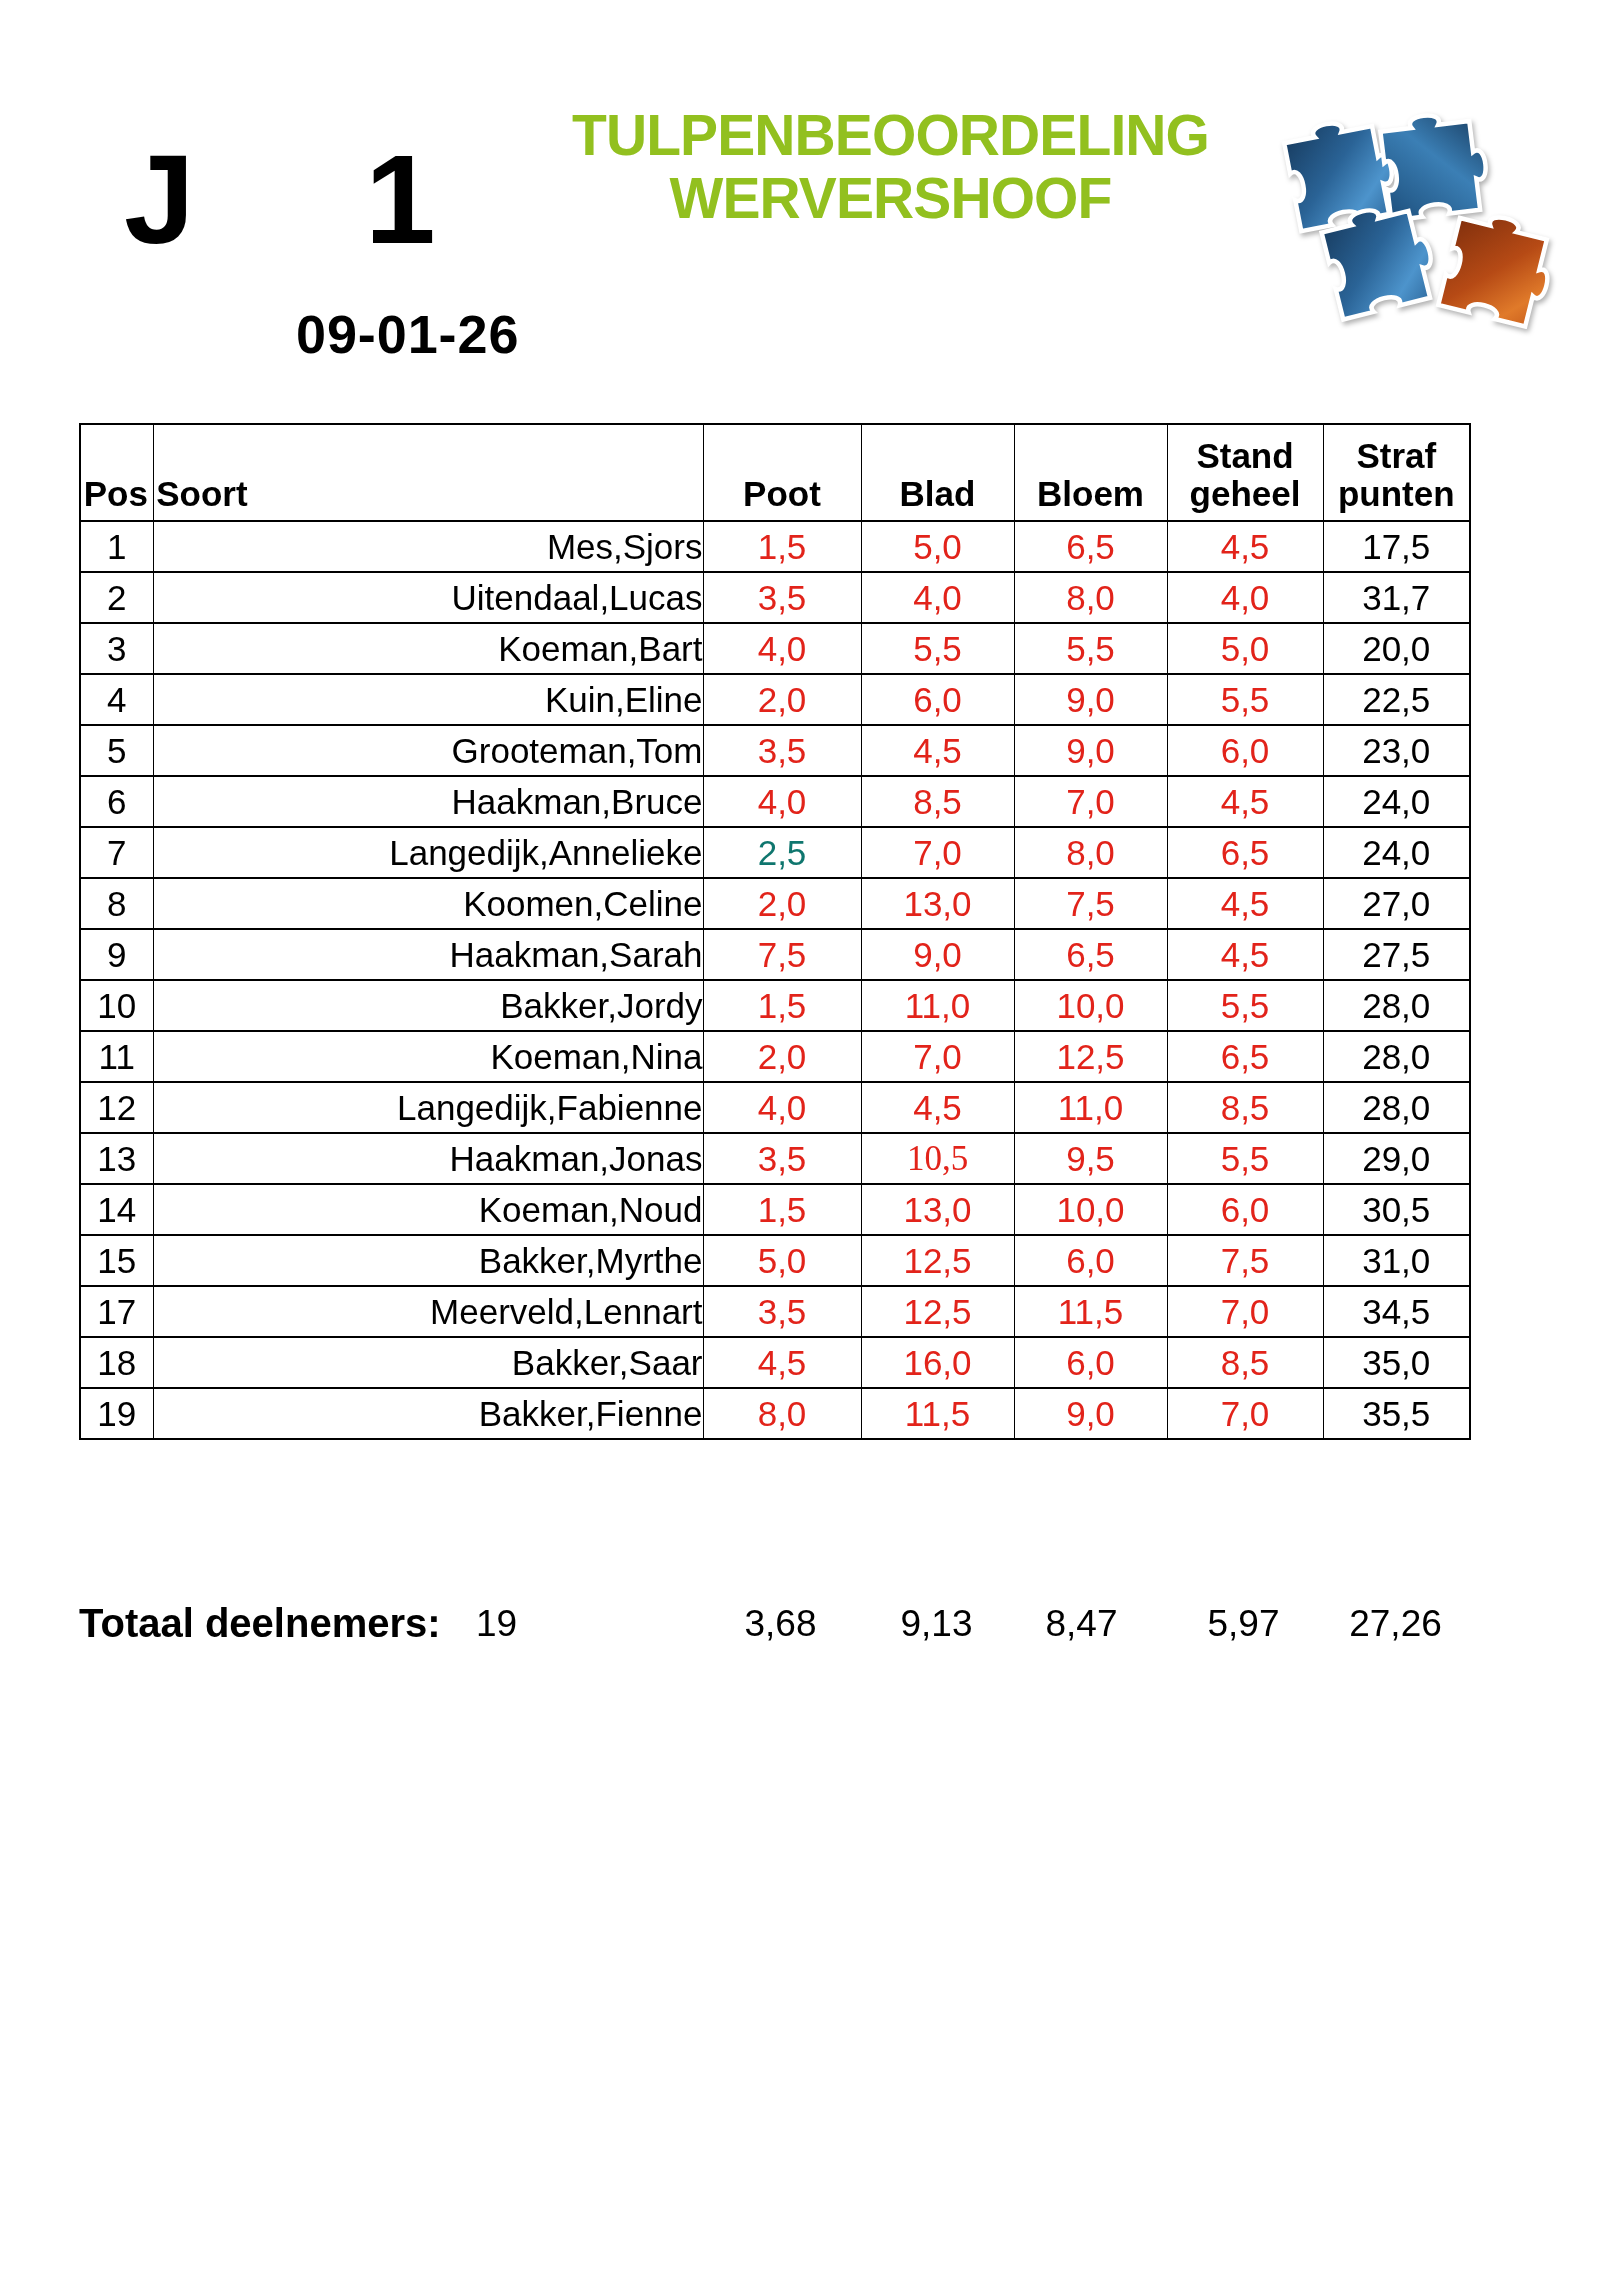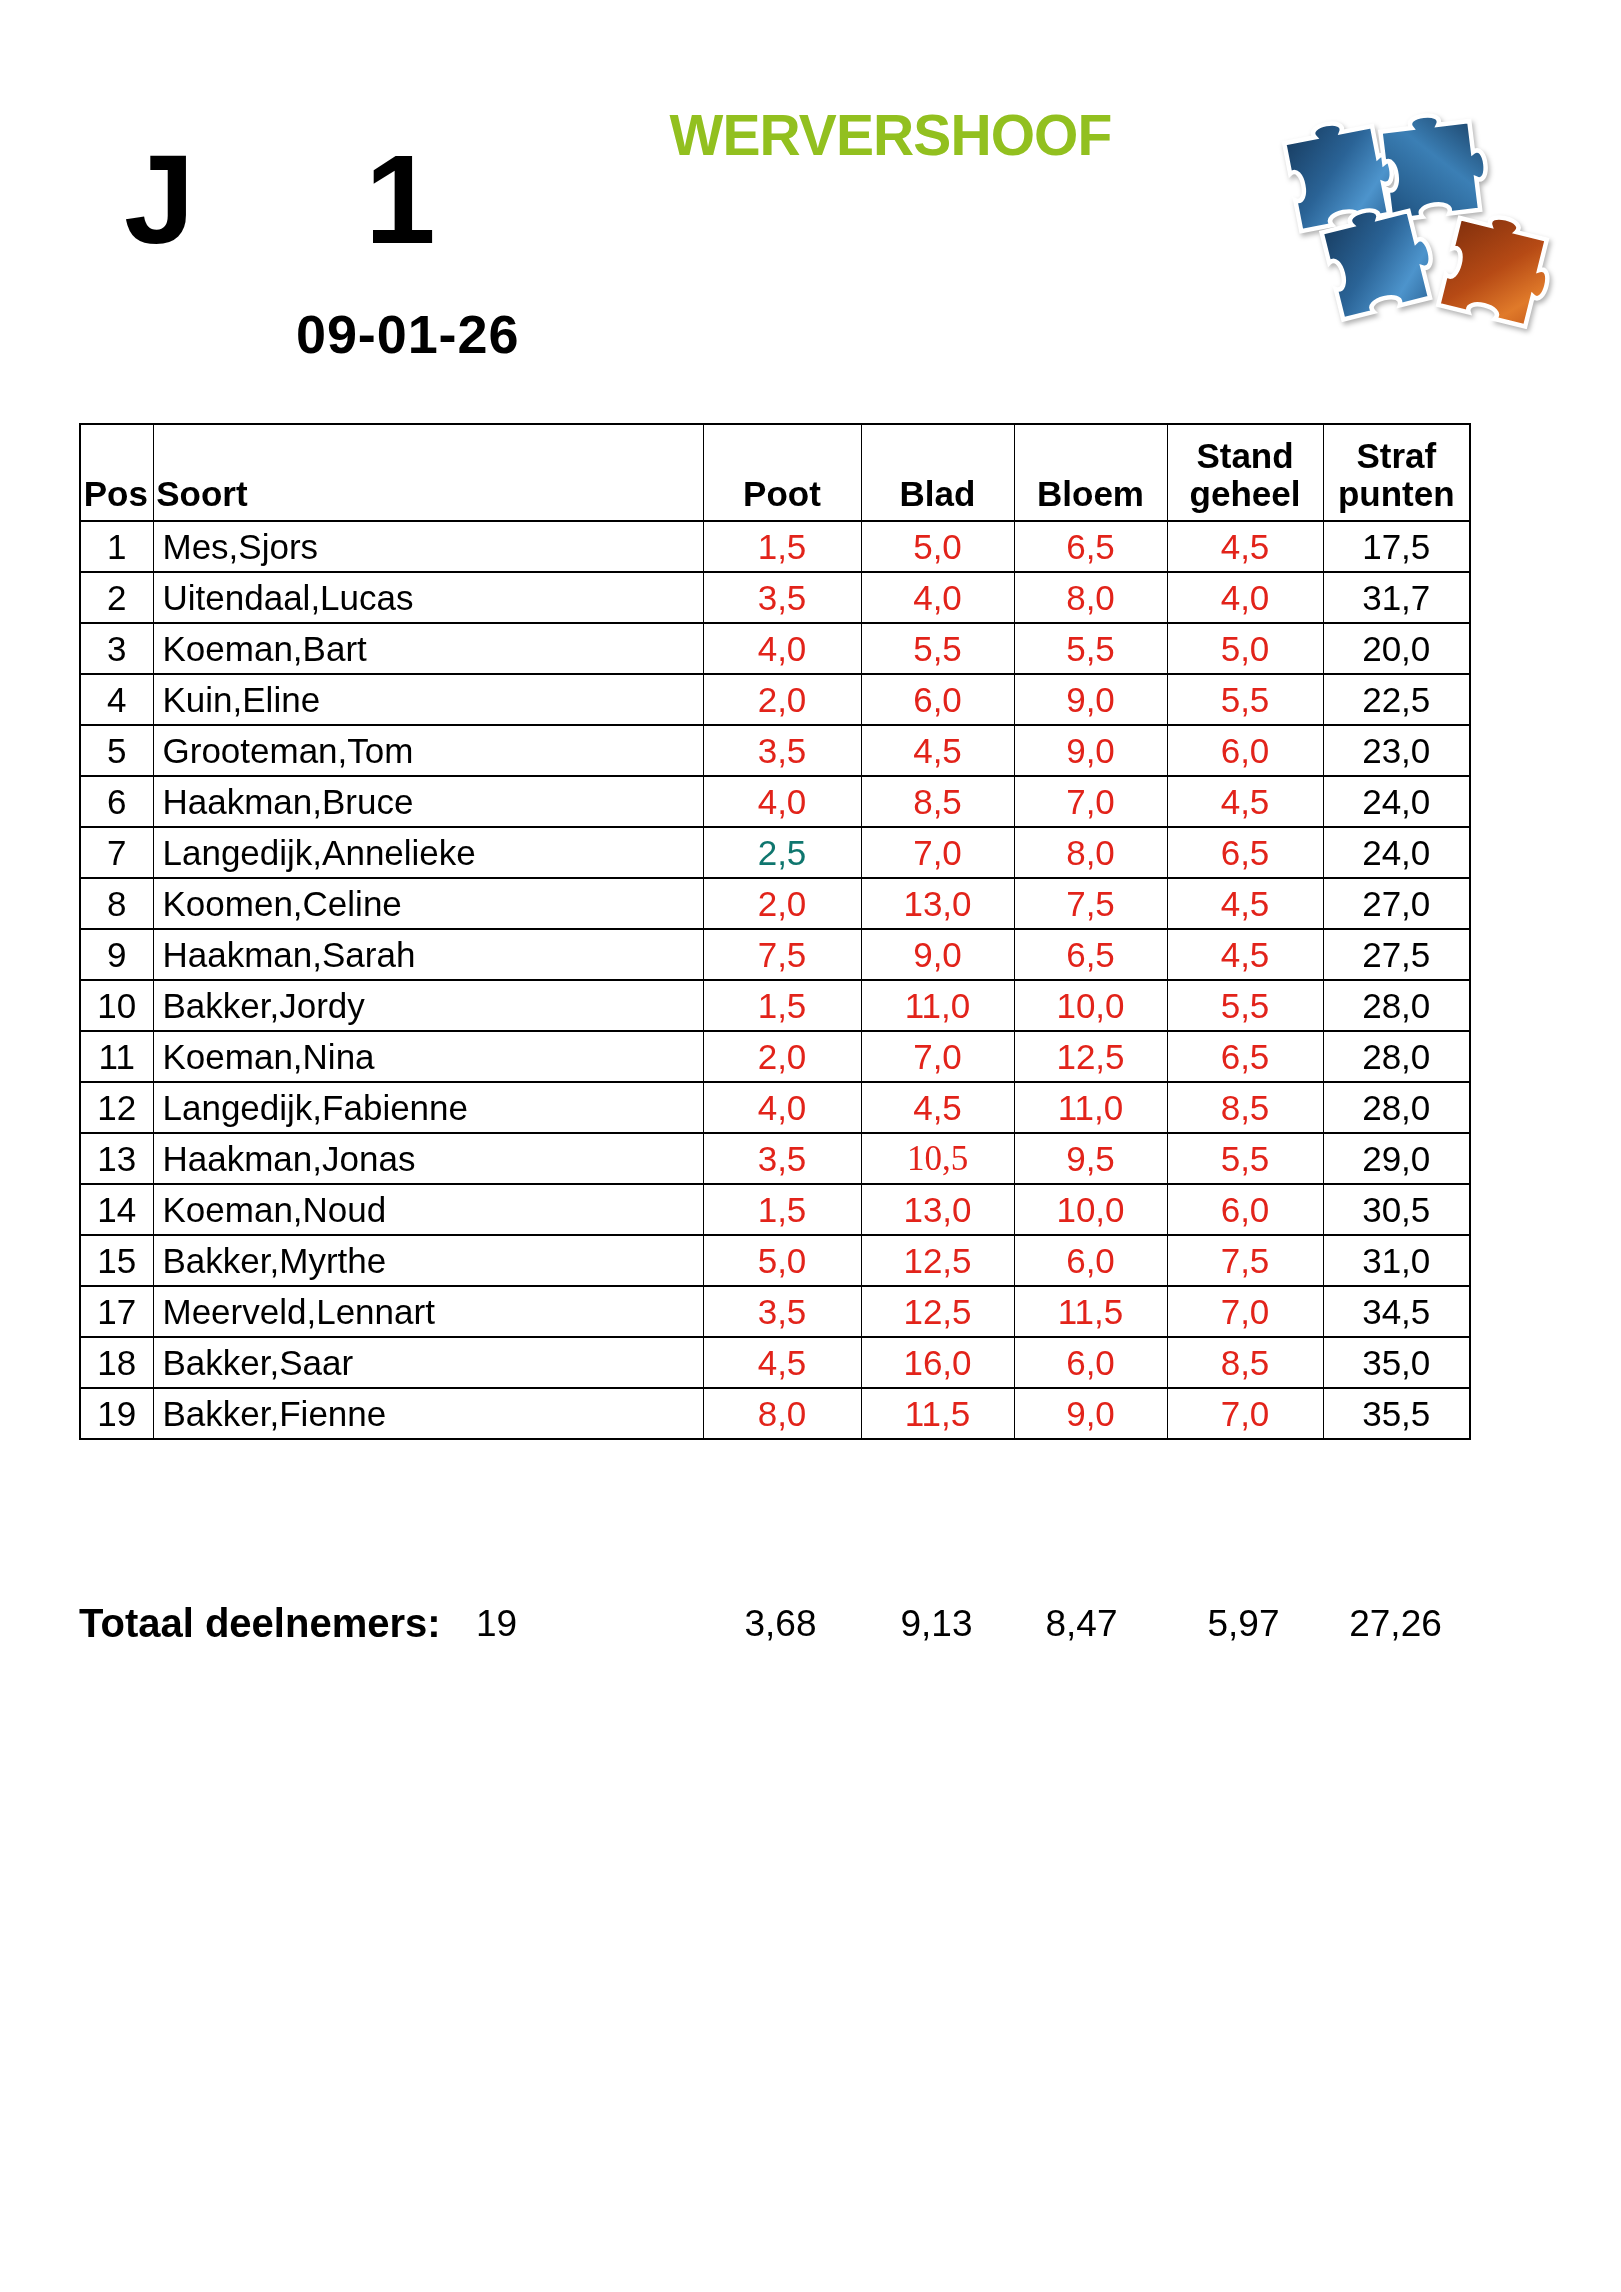--- a/index.html
+++ b/index.html
@@ -51,21 +51,21 @@
     line-height: 1.08;
   }
   #results-table th.h-left { text-align: left; padding-left: 2.7px; }
   #results-table td {
     height: 51px; vertical-align: middle;
     border-top-width: 2.7px; border-bottom-width: 2.7px;
     padding: 0;
   }
   #results-table { border: 2.7px solid #000; }
   td.cell-pos   { text-align: center; }
-  td.cell-name  { text-align: left; padding-left: 9px !important; }
+  td.cell-name  { text-align: right; padding-left: 9px !important; }
   td.cell-score { text-align: center; }
   td.cell-straf { text-align: center; }
 
   
   #totals { left: 0; top: 1601px; width: 1621px; height: 54px; font-size: 37px; }
   #totals .t-label { position: absolute; left: 79px; top: 0; font-weight: bold; font-size: 40px; }
   #totals .t-val { position: absolute; top: 1.8px; width: 143px; text-align: center; }
   #t-count { left: 425px; }
   #t-poot  { left: 709px; }
   #t-blad  { left: 865px; }
@@ -74,20 +74,21 @@
   #t-straf { left: 1324px; }
 </style>
 </head>
 <body>
 
 <div class="abs" id="cat-letter">J</div>
 <div class="abs" id="cat-number">1</div>
 <div class="abs" id="date">09-01-26</div>
 
 <div class="abs" id="title" style="color: rgb(146, 192, 31);">
+  <div>TULPENBEOORDELING</div>
   <div>WERVERSHOOF</div>
 </div>
 
 <div class="abs" id="logo">
   <svg width="330" height="247" viewBox="0 0 368 276" xmlns="http://www.w3.org/2000/svg">
     <defs>
       <linearGradient id="blueGrad" x1="0" y1="0" x2="1" y2="1">
         <stop offset="0" stop-color="#16395c"></stop>
         <stop offset="0.45" stop-color="#2a6396"></stop>
         <stop offset="0.75" stop-color="#4d94cc"></stop>

